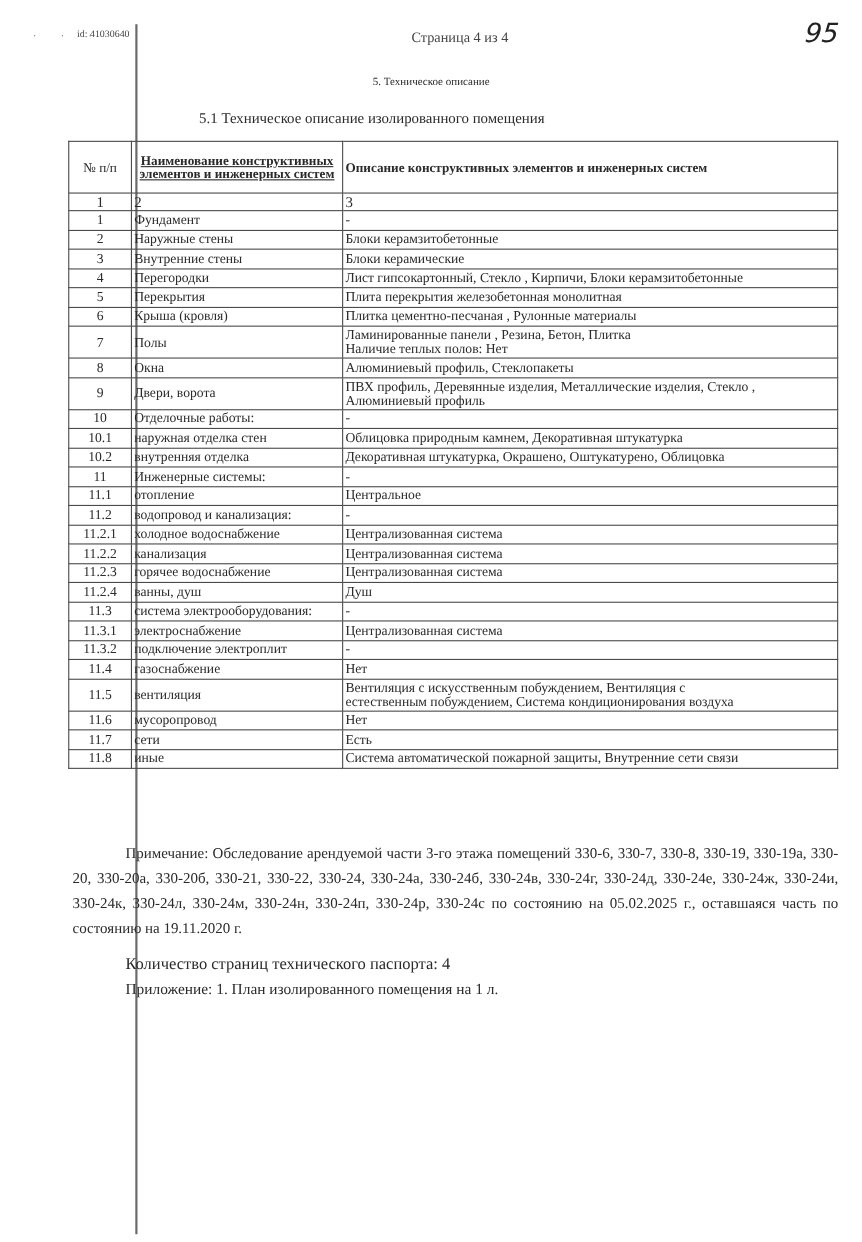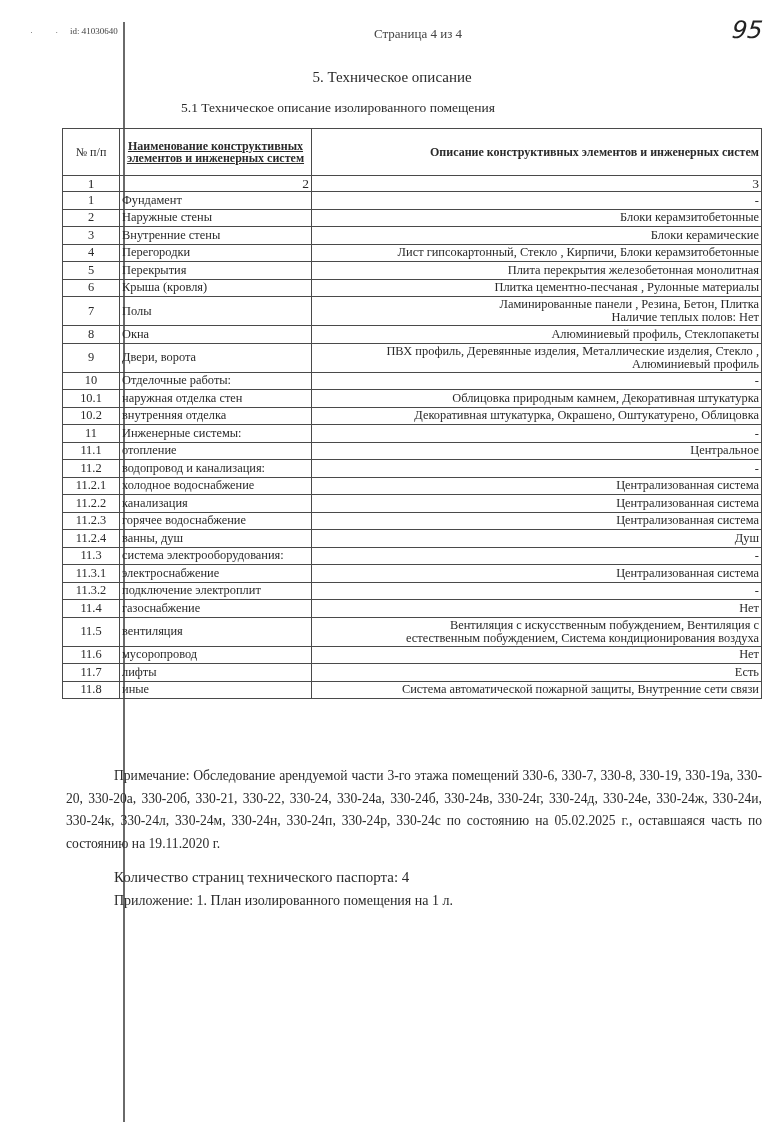--- a/index.html
+++ b/index.html
@@ -10,33 +10,33 @@
   .vline {
     position:absolute; left:123px; top:22px; width:1.5px; height:1100px; background:#6a6a6a;
   }
   .hdr-id { position:absolute; left:70px; top:26px; font-size:9px; color:#444; }
   .hdr-dots { position:absolute; left:30px; top:27px; font-size:9px; color:#555; letter-spacing:10px; }
   .hdr-page { position:absolute; left:374px; top:26px; font-size:13px; color:#444; }
   .hand-num {
     position:absolute; left:732px; top:16px; font-size:24px; color:#222;
     font-family:"DejaVu Sans", sans-serif; font-style:italic; transform:skewX(-6deg);
   }
-  .title1 { position:absolute; left:0; width:784px; top:69px; text-align:center; font-size:15px; }
+  .title1 { position:absolute; left:0; width:784px; top:69px; text-align:center; font-size:10px; }
   .title2 { position:absolute; left:0; width:676px; top:100px; text-align:center; font-size:13.5px; }
 
   table.tech {
     position:absolute; left:62px; top:128px; width:700px;
     border-collapse:collapse; font-size:12.4px; line-height:13px;
   }
   table.tech td, table.tech th {
     border:1px solid #4a4a4a; padding:0 2px; vertical-align:middle;
   }
   .c1 { width:52px; text-align:center; }
   .c2 { width:187px; text-align:left; }
-  .c3 { text-align:right; }
+  .c3 { text-align:left; }
   .hrow td { height:46px; }
   .hrow .c2 { text-align:center; font-weight:bold; font-size:12px; line-height:12px;text-decoration:underline; }
   .hrow .c3 { font-weight:bold; font-size:12px; }
   .hrow .c1 { font-size:12px; }
   .nrow td { font-size:13.5px; height:15px; }
   tr.r td { height:16.5px; }
   tr.r2 td { height:28px; }
 
   .note {
     position:absolute; left:66px; top:765px; width:696px; font-size:13.6px; line-height:22.5px;
@@ -244,21 +244,21 @@
       </tr>
       <tr class="r">
         <td class="c1">11.6</td>
         <td class="c2">мусоропровод</td>
         <td class="c3">
           <div>Нет</div>
         </td>
       </tr>
       <tr class="r">
         <td class="c1">11.7</td>
-        <td class="c2">лифты</td>
+        <td class="c2">сети</td>
         <td class="c3">
           <div>Есть</div>
         </td>
       </tr>
       <tr class="r">
         <td class="c1">11.8</td>
         <td class="c2">иные</td>
         <td class="c3">
           <div>Система автоматической пожарной защиты, Внутренние сети связи</div>
         </td>

